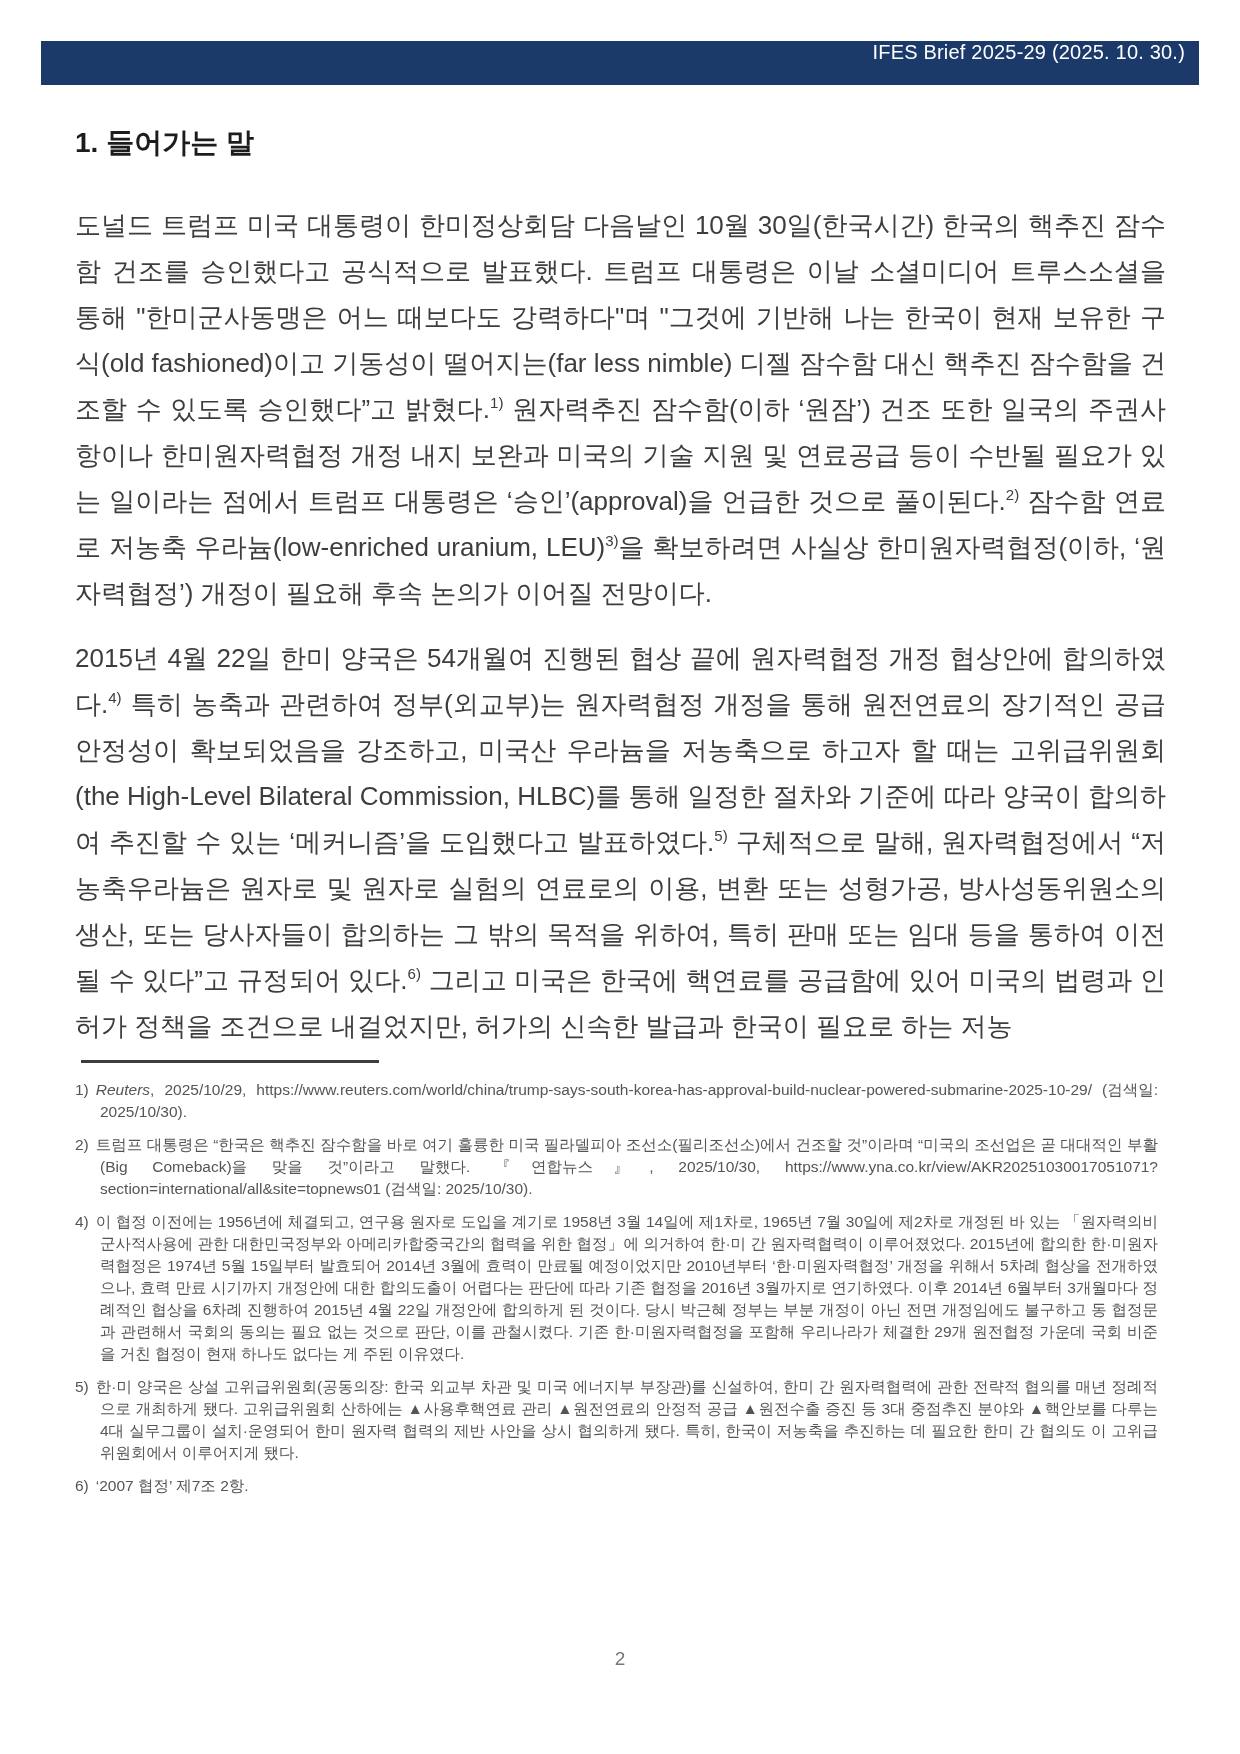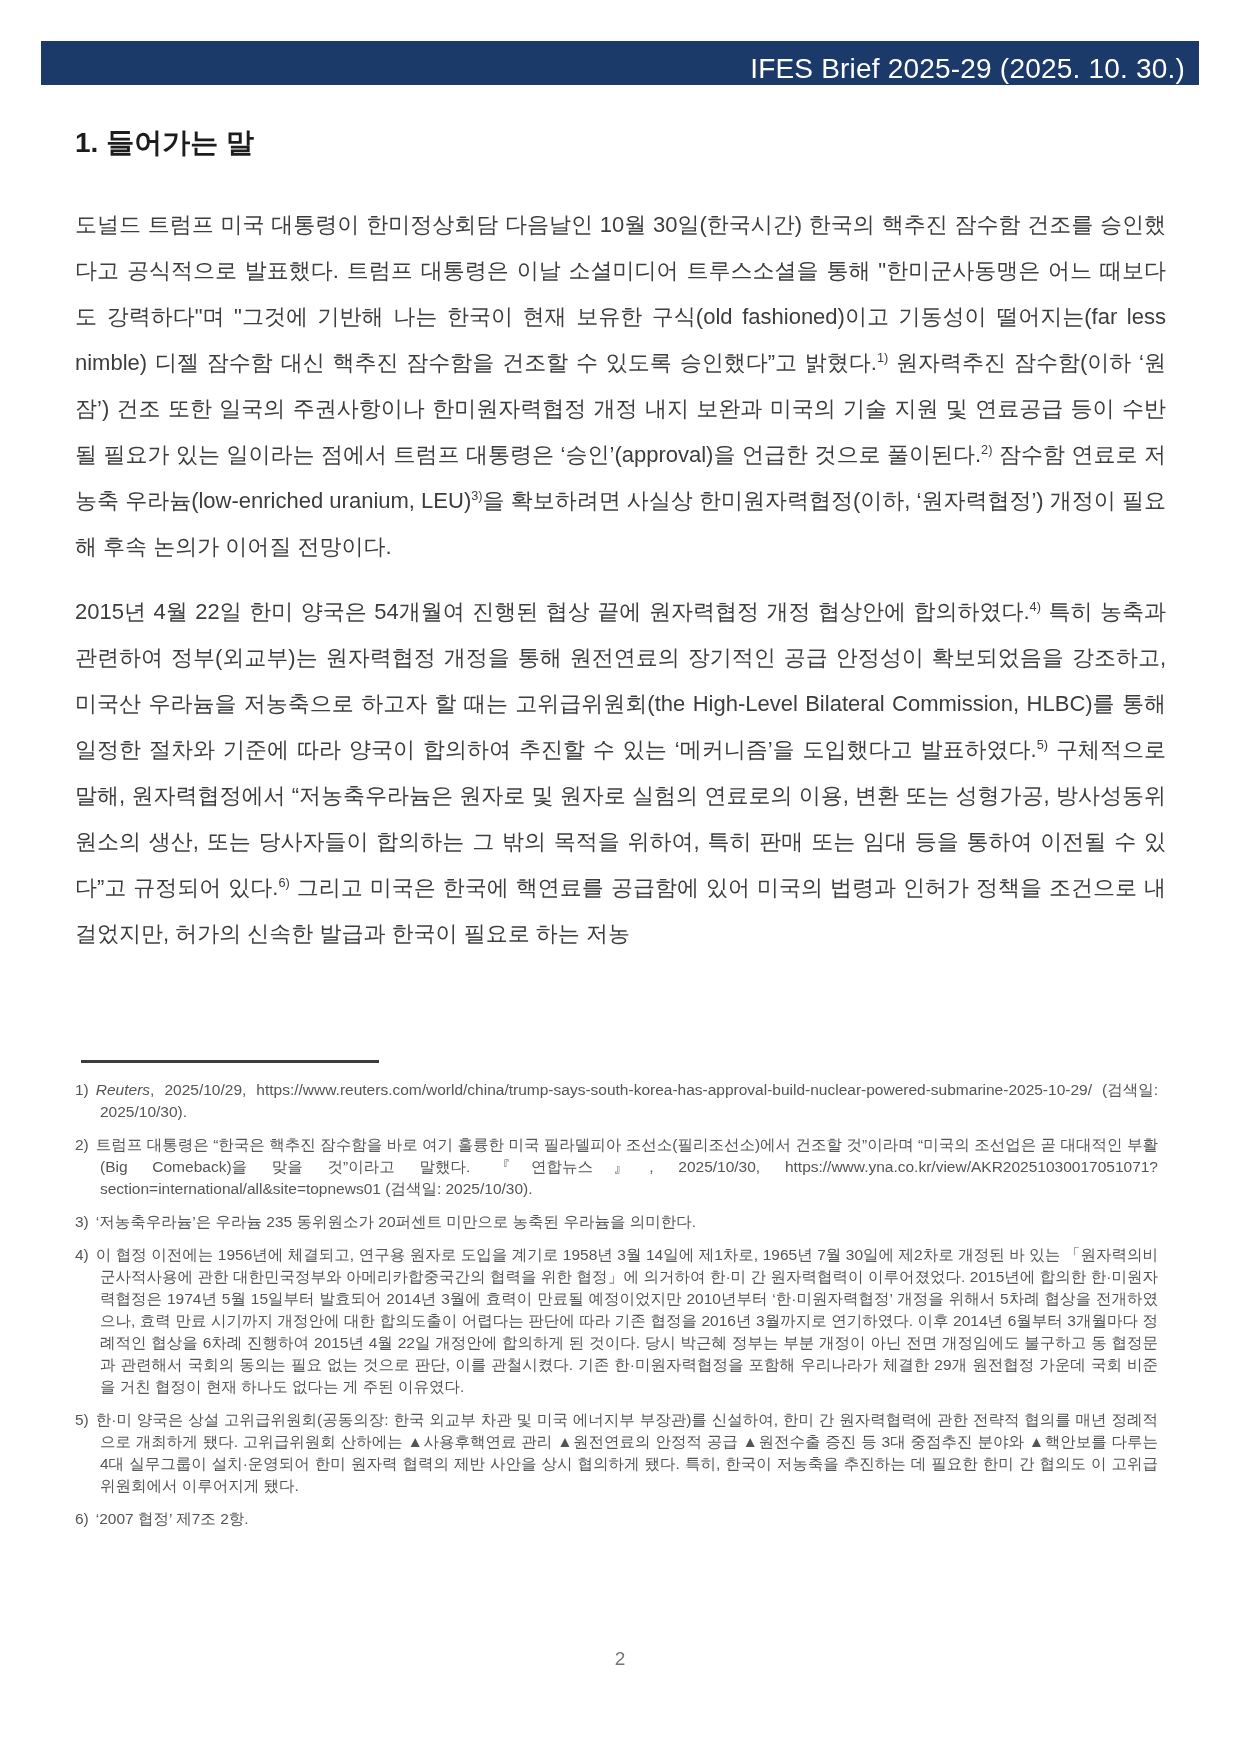--- a/index.html
+++ b/index.html
@@ -14,33 +14,33 @@
     background:var(--page-bg);
     font-family:"Liberation Sans","DejaVu Sans",sans-serif;
     position:relative;
     -webkit-font-smoothing:antialiased;
   }
   .header-bar{
     position:absolute;left:41px;top:41px;
     width:1158px;height:44px;
     background:var(--accent);
     color:#ffffff;
-    display:flex;align-items:flex-end;justify-content:flex-end;
+    display:flex;align-items:flex-start;justify-content:flex-end;
     box-sizing:border-box;padding-right:14px;
-    font-size:28px;letter-spacing:0.2px;
+    font-size:20px;letter-spacing:0.2px;
   }
   .content{
     position:absolute;left:75px;top:126px;width:1091px;
   }
   .section-heading{
     font-size:28px;line-height:34px;font-weight:700;
     color:#1c1c1c;margin:0 0 42px 0;
   }
   .body-para{
-    font-size:22px;line-height:46px;
+    font-size:26px;line-height:46px;
     color:var(--body-text);
     text-align:justify;
     overflow-wrap:break-word;
     margin:0 0 19px 0;
   }
   .body-para sup{
     font-size:0.58em;vertical-align:super;line-height:0;
   }
   .footnotes{
     position:absolute;left:75px;top:1060px;width:1091px;
@@ -82,23 +82,20 @@
   <section class="footnotes">
     <div class="fn-separator"></div>
 
     <div class="footnote">
       <span class="fn-num">1)</span><span class="fn-text"><em>Reuters</em><span>, 2025/10/29, https://www.reuters.com/world/china/trump-says-south-korea-has-approval-build-nuclear-powered-submarine-2025-10-29/ (검색일: 2025/10/30).</span></span>
     </div>
     <div class="footnote">
       <span class="fn-num">2)</span><span class="fn-text"><span>트럼프 대통령은 “한국은 핵추진 잠수함을 바로 여기 훌륭한 미국 필라델피아 조선소(필리조선소)에서 건조할 것”이라며 “미국의 조선업은 곧 대대적인 부활(Big Comeback)을 맞을 것”이라고 말했다. 『연합뉴스』, 2025/10/30, https://www.yna.co.kr/view/AKR20251030017051071?section=international/all&amp;site=topnews01 (검색일: 2025/10/30).</span></span>
     </div>
     <div class="footnote">
-      <span class="fn-num">3)</span><span class="fn-text"><span>‘저농축우라늄’은 우라늄 235 동위원소가 20퍼센트 미만으로 농축된 우라늄을 의미한다.</span></span>
-    </div>
-    <div class="footnote">
       <span class="fn-num">4)</span><span class="fn-text"><span>이 협정 이전에는 1956년에 체결되고, 연구용 원자로 도입을 계기로 1958년 3월 14일에 제1차로, 1965년 7월 30일에 제2차로 개정된 바 있는 「원자력의비군사적사용에 관한 대한민국정부와 아메리카합중국간의 협력을 위한 협정」에 의거하여 한·미 간 원자력협력이 이루어졌었다. 2015년에 합의한 한·미원자력협정은 1974년 5월 15일부터 발효되어 2014년 3월에 효력이 만료될 예정이었지만 2010년부터 ‘한·미원자력협정’ 개정을 위해서 5차례 협상을 전개하였으나, 효력 만료 시기까지 개정안에 대한 합의도출이 어렵다는 판단에 따라 기존 협정을 2016년 3월까지로 연기하였다. 이후 2014년 6월부터 3개월마다 정례적인 협상을 6차례 진행하여 2015년 4월 22일 개정안에 합의하게 된 것이다. 당시 박근혜 정부는 부분 개정이 아닌 전면 개정임에도 불구하고 동 협정문과 관련해서 국회의 동의는 필요 없는 것으로 판단, 이를 관철시켰다. 기존 한·미원자력협정을 포함해 우리나라가 체결한 29개 원전협정 가운데 국회 비준을 거친 협정이 현재 하나도 없다는 게 주된 이유였다.</span></span>
     </div>
     <div class="footnote">
       <span class="fn-num">5)</span><span class="fn-text"><span>한·미 양국은 상설 고위급위원회(공동의장: 한국 외교부 차관 및 미국 에너지부 부장관)를 신설하여, 한미 간 원자력협력에 관한 전략적 협의를 매년 정례적으로 개최하게 됐다. 고위급위원회 산하에는 ▲사용후핵연료 관리 ▲원전연료의 안정적 공급 ▲원전수출 증진 등 3대 중점추진 분야와 ▲핵안보를 다루는 4대 실무그룹이 설치·운영되어 한미 원자력 협력의 제반 사안을 상시 협의하게 됐다. 특히, 한국이 저농축을 추진하는 데 필요한 한미 간 협의도 이 고위급위원회에서 이루어지게 됐다.</span></span>
     </div>
     <div class="footnote">
       <span class="fn-num">6)</span><span class="fn-text"><span>‘2007 협정’ 제7조 2항.</span></span>
     </div>
   </section>
 

